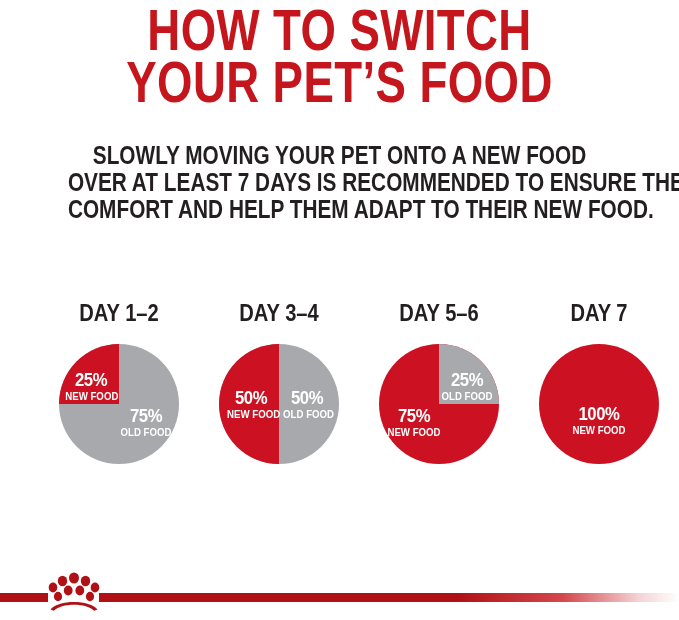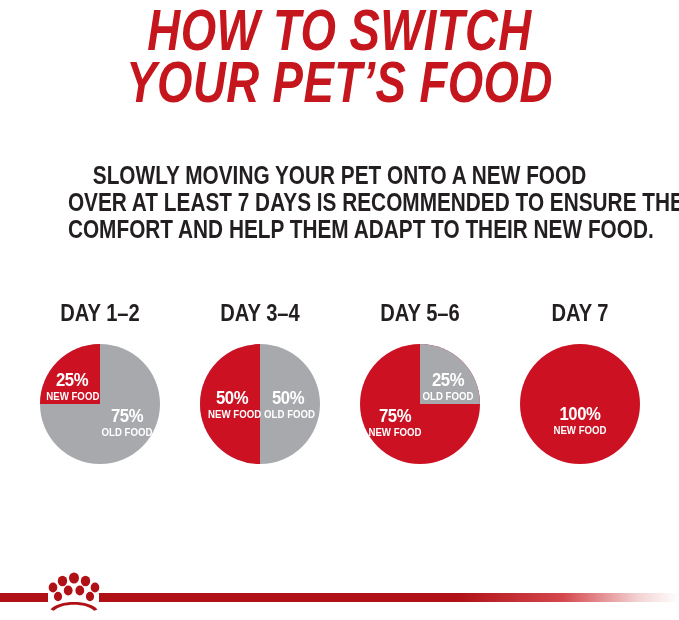--- a/index.html
+++ b/index.html
@@ -12,59 +12,58 @@
     background: #ffffff;
     font-family: "Liberation Sans", sans-serif;
     overflow: hidden;
     position: relative;
   }
 
   
   .title-block {
     text-align: center;
     padding-top: 4px;
-    font-style: italic;
   }
   .title-line {
     color: #C4161C;
     font-family: "Liberation Sans Narrow", "Liberation Sans", sans-serif;
     font-weight: bold;
     font-size: 57px;
     line-height: 52px;
     letter-spacing: 0.5px;
     transform: scaleX(0.80);
     transform-origin: center center;
     white-space: nowrap;
   }
 
   
   .subtitle-block {
     text-align: center;
-    margin-top: 54px;
+    margin-top: 34px;
   }
   .subtitle-line {
     color: #231F20;
     font-family: "Liberation Sans Narrow", "Liberation Sans", sans-serif;
     font-weight: bold;
     font-size: 26px;
     line-height: 27px;
     letter-spacing: 0px;
     transform: scaleX(0.80);
     transform-origin: center center;
     white-space: nowrap;
   }
 
   
   .pies-row {
     position: absolute;
     top: 300px;
     left: 0;
     width: 679px;
     display: flex;
-    justify-content: center;
+    justify-content: flex-end;
     align-items: flex-start;
   }
   .pie-cell {
     width: 160px;
     text-align: center;
   }
   .day-label {
     color: #231F20;
     font-family: "Liberation Sans Narrow", "Liberation Sans", sans-serif;
     font-weight: bold;

